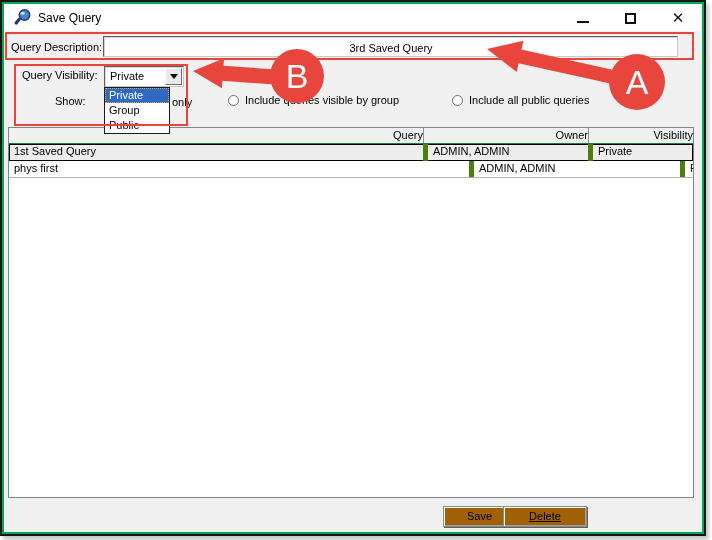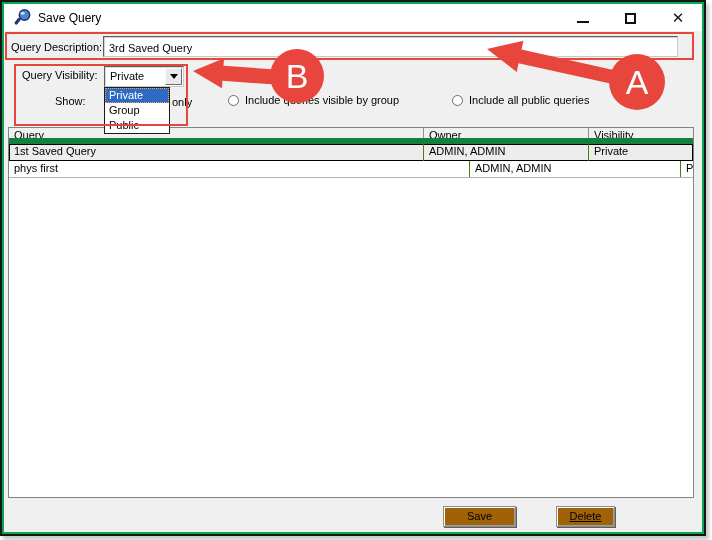--- a/index.html
+++ b/index.html
@@ -18,53 +18,53 @@
   .body-bg { position:absolute; left:4px; top:31px; width:698px; height:501px; background:#f0f0f0; }
 
   .hl-rect { position:absolute; border:2px solid #e8453c; pointer-events:none; }
   .rect-a { left:5px; top:32px; width:689px; height:28px; z-index:4; }
   .rect-b { left:14px; top:64px; width:174px; height:62px; z-index:6; }
 
   .lbl { position:absolute; font-size:11px; color:#000; white-space:nowrap; }
 
   .desc-input { position:absolute; left:103px; top:36px; width:575px; height:21px; background:#fff;
     border:1px solid; border-color:#5f5f5f #c9c9c9 #c9c9c9 #5f5f5f; box-shadow: inset 1px 1px 0 rgba(0,0,0,0.18);
-    font:11px "Liberation Sans", sans-serif; padding:2px 4px 0 5px; color:#000; }
+    font:11px "Liberation Sans", sans-serif; padding:2px 4px 0 5px; color:#000;text-align:center; }
 
   .combo { position:absolute; left:104px; top:66px; width:80px; height:21px; background:#fff;
     border:1px solid; border-color:#5f5f5f #c9c9c9 #c9c9c9 #5f5f5f; box-shadow: inset 1px 1px 0 rgba(0,0,0,0.15); }
   .combo-text { position:absolute; left:5px; top:3px; font-size:11px; }
   .combo-btn { position:absolute; right:1px; top:1px; width:17px; height:17px; background:#e9e9e9;
     border:1px solid; border-color:#fafafa #6f6f6f #6f6f6f #fafafa; display:flex; align-items:center; justify-content:center; }
   .tri-down { width:0; height:0; border-left:4px solid transparent; border-right:4px solid transparent; border-top:5px solid #000; }
 
   .droplist { position:absolute; left:104px; top:87px; width:66px; height:47px; background:#fff;
     border:1px solid #1c1c1c; z-index:5; }
   .opt { height:15px; line-height:15px; font-size:11px; padding-left:4px; color:#000; white-space:nowrap; }
   .opt.sel { background:#2e6ac2; color:#fff; outline:1px dotted #eba14e; outline-offset:-1px; }
 
   .radio-row { position:absolute; display:flex; align-items:center; gap:6px; }
   .radio-circle { width:11px; height:11px; border:1px solid #6b6b6b; border-radius:50%; background:#fff; flex:0 0 auto; }
   .radio-label { font-size:11px; white-space:nowrap; }
 
   .grid { position:absolute; left:8px; top:127px; width:686px; height:371px; background:#fff;
     border:1px solid #848484; z-index:1; }
   .trow { display:flex; width:100%; }
-  .thead { height:16px; background:#f0f0f0; border-bottom:6px solid #15803d; }
+  .thead { height:16px; background:#f0f0f0; border-bottom:1px solid #15803d;text-align:right; }
   .cell { font-size:11px; padding:1px 0 0 5px; overflow:hidden; white-space:nowrap; }
   .c1 { width:414px; } .c2 { width:165px; border-left:1px solid #909090; } .c3 { flex:1; border-left:1px solid #909090; }
   .drow { height:17px; }
-  .drow .c2, .drow .c3 { border-left:1px solid #4d7c0f; }
+  .drow .c2, .drow .c3 { border-left:5px solid #4d7c0f; }
   .drow.selected { background:#ededed; box-shadow: inset 0 0 0 1px #000; }
   .drow.plain { border-bottom:1px solid #b3b3b3;gap:46px; }
 
   .pushbtn { position:absolute; top:506px; height:21px; background:#a16207; color:#000;
     border:1px solid #8c8c8c; box-shadow: inset 1px 1px 0 #ffffff, inset -1px -1px 0 #9f9f9f, 1px 1px 0 #5f5f5f;
     font:11px "Liberation Sans", sans-serif; text-align:center; padding-top:3px; cursor:default; }
-  .b-save { left:443px; width:73px; } .b-del { left:556px; width:59px;text-decoration:underline; } .b-cancel { left:618px; width:74px; }
+  .b-save { left:443px; width:73px; } .b-del { left:503px; width:84px;text-decoration:underline; } .b-cancel { left:618px; width:74px; }
 
   .overlay { position:absolute; left:0; top:0; width:706px; height:536px; z-index:10; pointer-events:none; }
 </style>
 </head>
 <body>
 
 <div class="win">
 
   <div class="titlebar">
     <svg class="app-icon" viewBox="0 0 18 18">

